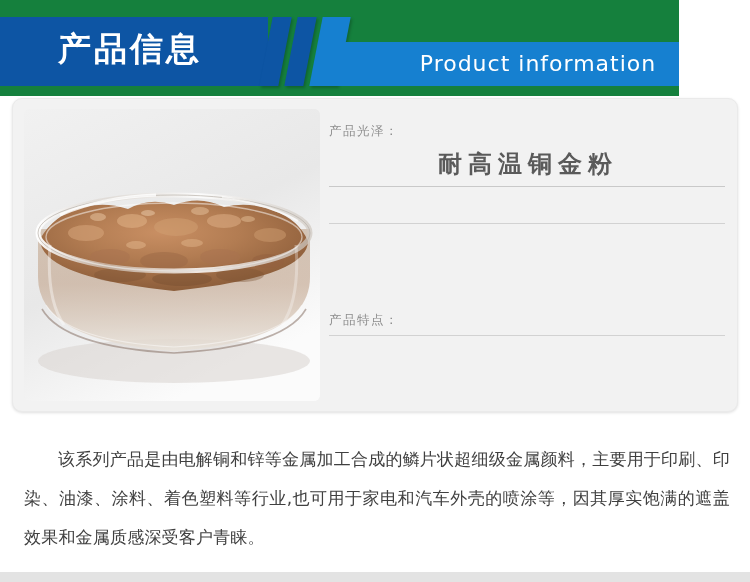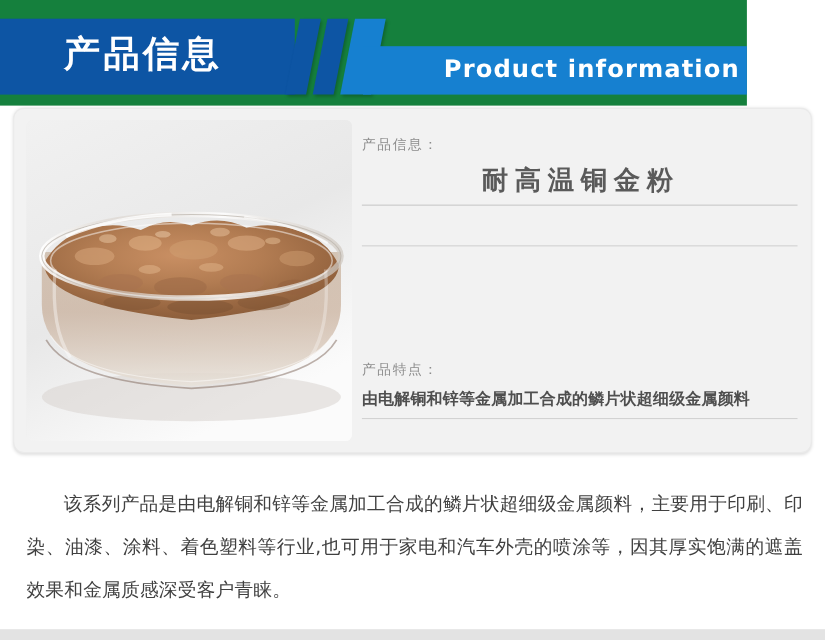--- a/index.html
+++ b/index.html
@@ -67,21 +67,21 @@
   }
   .banner-light-title {
     position: absolute;
     left: 368px;
     top: 45px;
     width: 340px;
     height: 38px;
     line-height: 38px;
     text-align: center;
     font-size: 22px;
-    font-weight: bold;
+    font-weight: normal;
     color: #ffffff;
     letter-spacing: 1px;
     white-space: nowrap;
   }
 
   
   .card {
     position: absolute;
     left: 12px;
     top: 98px;
@@ -111,21 +111,21 @@
   .specs {
     position: absolute;
     left: 316px;
     top: 14px;
     width: 398px;
     height: 286px;
   }
   .spec-row { position: absolute; left: 0; width: 398px; }
   .spec-row-1 { top: 9px; }
   .spec-row-2 { top: 104px; }
-  .spec-row-3 { top: 198px; margin-top: 16px; }
+  .spec-row-3 { top: 198px; }
 
   .spec-label {
     font-size: 12.5px;
     color: #8c8c8c;
     letter-spacing: 1.5px;
     line-height: 18px;
     white-space: nowrap;
   }
   .spec-value-big {
     margin-top: 8px;
@@ -278,32 +278,31 @@
       <path d="M198 88 Q248 96 274 112" fill="none" stroke="#ffffff" stroke-width="2.2" opacity="0.6"></path>
 
       <path d="M26 136 Q22 190 40 216" fill="none" stroke="#ffffff" stroke-width="3" opacity="0.4"></path>
       <path d="M272 136 Q276 190 258 216" fill="none" stroke="#ffffff" stroke-width="3" opacity="0.3"></path>
     </svg>
   </div>
 
   <div class="specs">
 
     <div class="spec-row spec-row-1">
-      <div class="spec-label">产品信息：</div>
+      <div class="spec-label">产品光泽：</div>
       <div class="spec-value-big">耐高温铜金粉</div>
       <div class="spec-rule"></div>
     </div>
 
     <div class="spec-row spec-row-2">
       <div class="spec-rule spec-rule-soft"></div>
     </div>
 
     <div class="spec-row spec-row-3">
       <div class="spec-label">产品特点：</div>
-      <div class="spec-value">由电解铜和锌等金属加工合成的鳞片状超细级金属颜料</div>
       <div class="spec-rule spec-rule-soft"></div>
     </div>
 
   </div>
 </div>
 
 <div class="desc">该系列产品是由电解铜和锌等金属加工合成的鳞片状超细级金属颜料，主要用于印刷、印染、油漆、涂料、着色塑料等行业,也可用于家电和汽车外壳的喷涂等，因其厚实饱满的遮盖效果和金属质感深受客户青睐。</div>
 
 <div class="footer-strip"></div>
 

